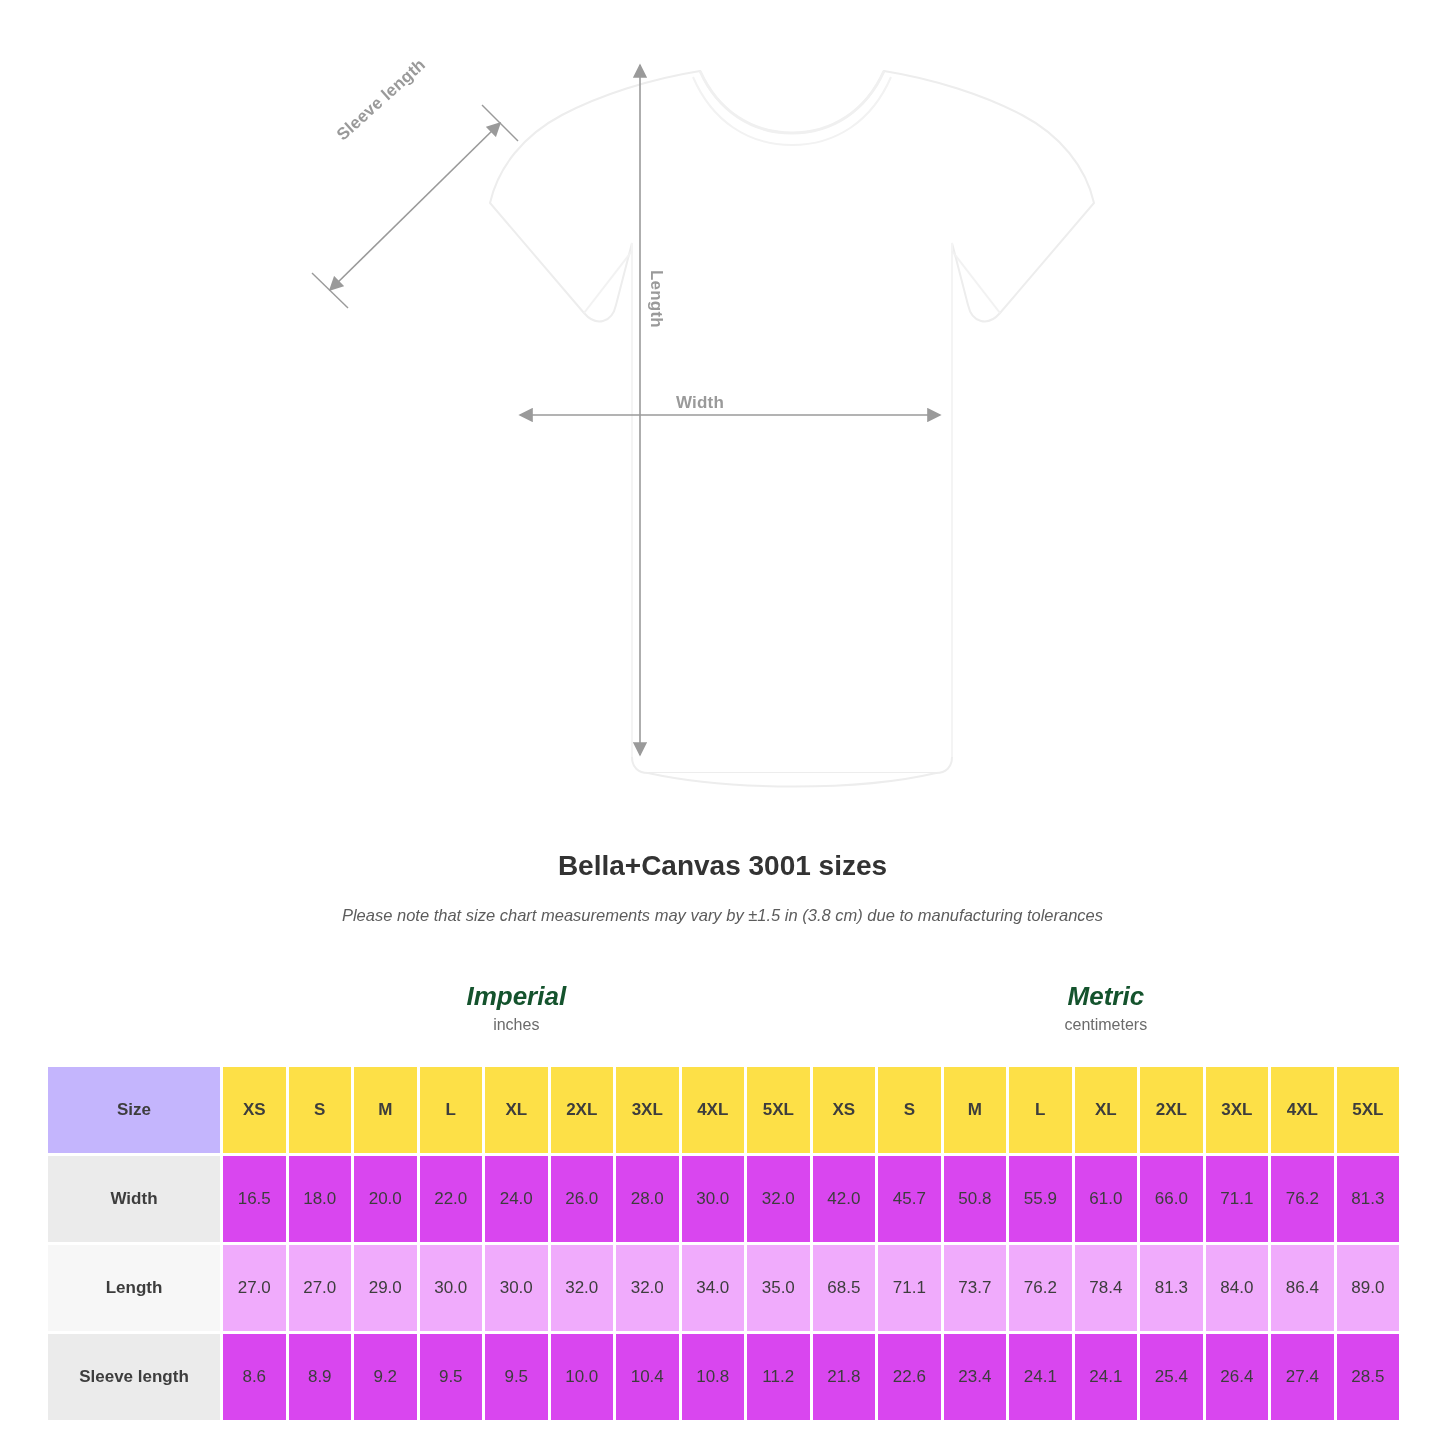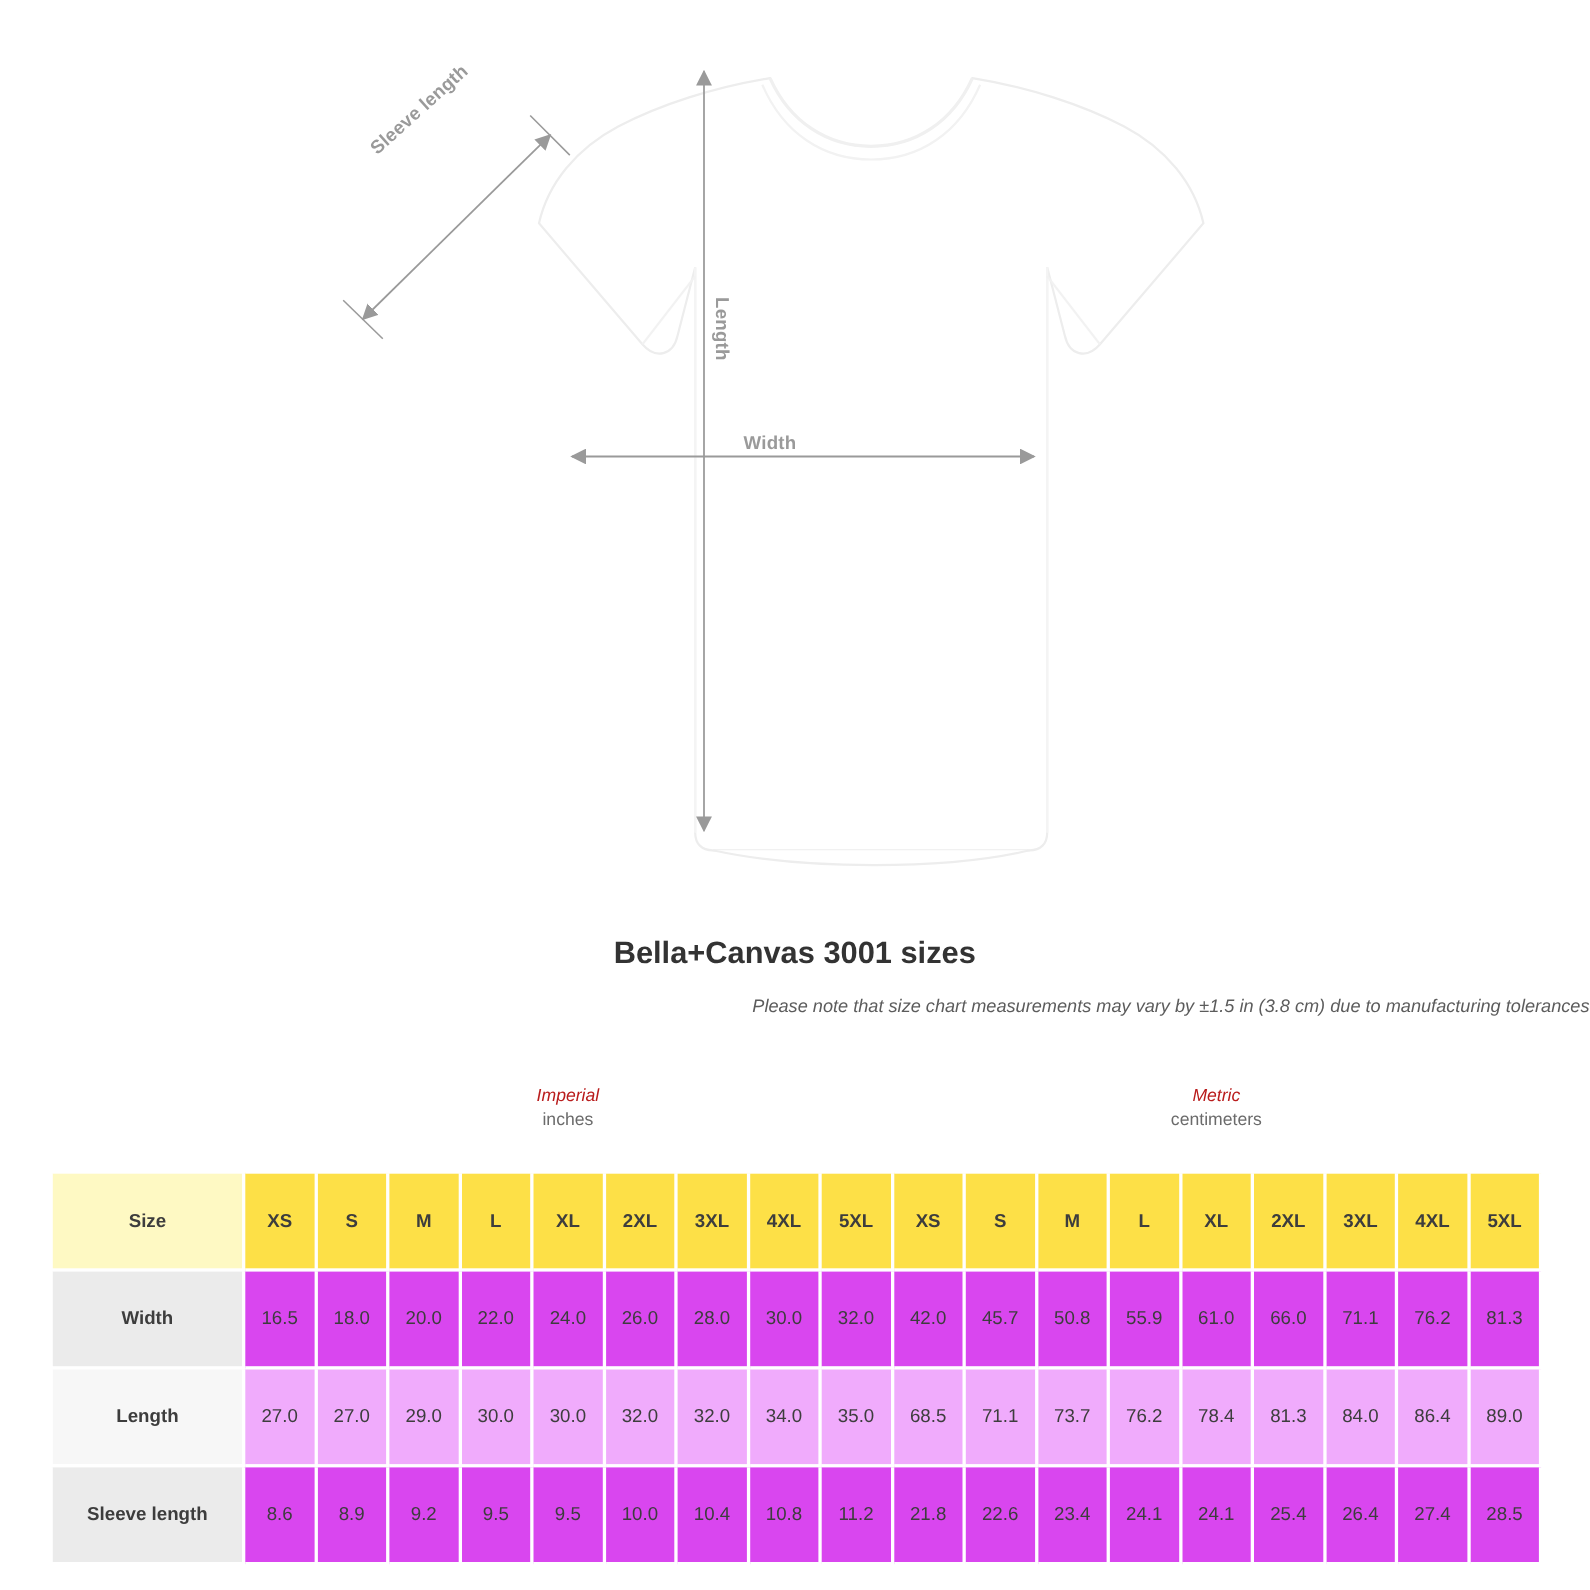--- a/index.html
+++ b/index.html
@@ -72,22 +72,21 @@
   .chart-title {
     font-size: 28px;
     font-weight: bold;
     color: #333333;
     margin: 0 0 24px 0;
   }
   .chart-note {
     font-size: 16.5px;
     font-style: italic;
     color: #5c5c5c;
-    margin: 0;
-    text-align: right;
+    margin: 12px;
   }
 
   
   .table-wrap {
     margin: 28px 45px 0 45px;
   }
   table.size-table {
     border-collapse: collapse;
     width: 1355px;
     table-layout: fixed;
@@ -99,24 +98,24 @@
     font-size: 17px;
     color: #3d3d3d;
     background: #ffffff;
   }
   .unit-head {
     background: #e6e6e6;
     height: 108px;
     padding: 0;
   }
   .unit-name {
-    font-size: 16px;
+    font-size: 26px;
     font-style: italic;
-    font-weight: normal;
-    color: #b91c1c;
+    font-weight: bold;
+    color: #14532d;
     line-height: 1.15;
   }
   .unit-sub {
     font-size: 16px;
     color: #6b6b6b;
     line-height: 1.6;
   }
   .row-head {
     background: #f2f2f2;
     font-weight: bold;
@@ -131,21 +130,21 @@
     font-weight: bold;
     font-size: 18px;
     height: 84px;
     color: #333333;
   }
   tr.band-a td { background: #d946ef; }
   tr.band-b td { background: #f0abfc; }
   tr.band-a td.row-head { background: #ebebeb; }
   tr.band-b td.row-head { background: #f7f7f7; }
   tr.header-row td { background: #fde047; }
-  tr.header-row td.row-head { background: #fef9c3; text-align: center; }
+  tr.header-row td.row-head { background: #c4b5fd; text-align: center; }
   td.val { height: 84px; font-size: 17.5px; color: #3d3d3d; }
 </style>
 </head>
 <body>
 
 <div class="page">
 
   <div class="illustration">
     <div class="shirt-wrap">
 

